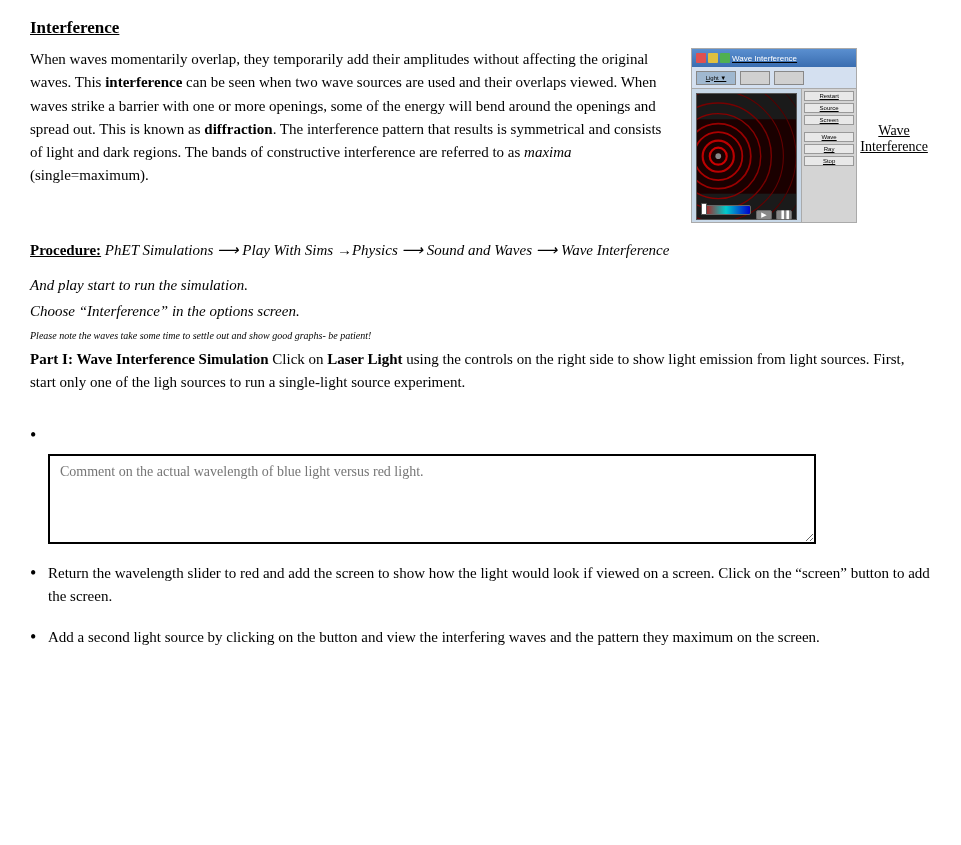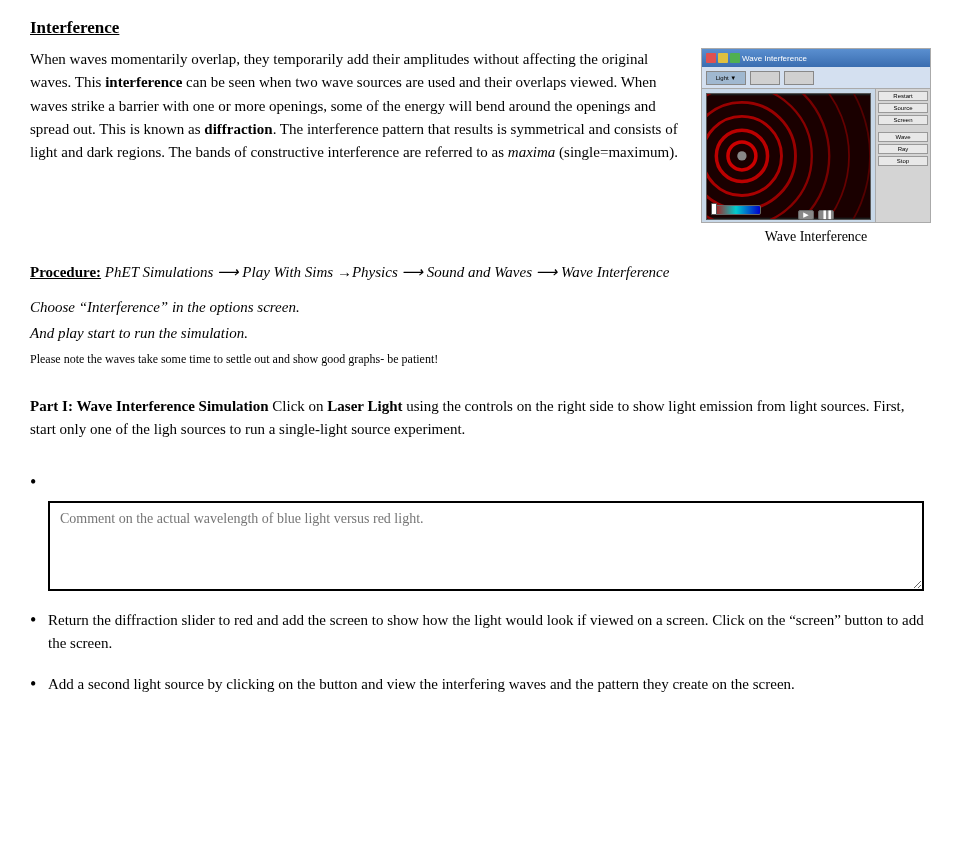--- a/index.html
+++ b/index.html
@@ -25,24 +25,25 @@
     }
     .intro-text {
       flex: 1;
       font-size: 15px;
       line-height: 1.55;
     }
     .intro-text b { font-weight: bold; }
     .intro-text i { font-style: italic; }
     .screenshot-container {
       display: flex;
-      flex-direction: column;
+      flex-direction: row;
       align-items: center;
       min-width: 220px;
       max-width: 240px;
+      text-decoration: underline;
     }
     .screenshot-img {
       width: 230px;
       height: 175px;
       border: 1px solid #aaa;
       background: #c8d8e8;
       position: relative;
       overflow: hidden;
     }
     .sim-titlebar {
@@ -122,22 +123,23 @@
     .procedure-line span.proc-italic {
       font-style: italic;
     }
     .play-instructions {
       font-style: italic;
       font-size: 15px;
       line-height: 1.7;
       margin-bottom: 6px;
     }
     .note-line {
-      font-size: 12px;
-      margin-bottom: 28px;
+      font-style: italic;
+      font-size: 10px;
+      margin-bottom: 7px;
     }
     .part-section {
       margin-bottom: 16px;
     }
     .part-title {
       font-size: 15px;
       line-height: 1.55;
       margin-bottom: 29px;
     }
     .part-title b { font-weight: bold; }
@@ -158,21 +160,21 @@
       min-width: 10px;
       font-size: 18px;
       line-height: 1;
     }
     .text-box-container {
       margin-left: 18px;
       margin-bottom: 14px;
     }
     .text-box {
       border: 2px solid #000;
-      width: 876px;
+      width: 768px;
       min-height: 90px;
       padding: 8px 10px;
       font-family: "Times New Roman", Times, serif;
       font-size: 14px;
       resize: vertical;
     }
   </style>
 </head>
 <body>
 
@@ -237,22 +239,22 @@
     <div class="screenshot-caption">Wave Interference</div>
   </div>
 </div>
 
 <div class="procedure-line">
   <span class="proc-label">Procedure:</span>
   <span class="proc-italic"> <span>PhET Simulations ⟶ Play With Sims →Physics ⟶ Sound and Waves ⟶ Wave Interference</span></span>
 </div>
 
 <div class="play-instructions">
+  <div>And play start to run the simulation.</div>
   <div>Choose “Interference” in the options screen.</div>
-  <div>And play start to run the simulation.</div>
 </div>
 
 <div class="note-line">Please note the waves take some time to settle out and show good graphs- be patient!</div>
 
 <div class="part-section">
   <div class="part-title">
     <b>Part I: Wave Interference Simulation</b><span> Click on </span><b>Laser Light</b><span> using the controls on the right side to show light emission from light sources. First, start only one of the ligh sources to run a single-light source experiment.</span>
   </div>
 
   <ul class="bullet-list">
@@ -261,26 +263,26 @@
     </li>
   </ul>
 
   <div class="text-box-container">
     <textarea class="text-box" placeholder="Comment on the actual wavelength of blue light versus red light." style=""></textarea>
   </div>
 
   <ul class="bullet-list">
     <li>
       <span class="bullet-dot">•</span>
-      <span>Return the diffraction slider to red and add the screen to show how the light would look if viewed on a screen. Click on the “screen” button to add the screen.</span>
+      <span>Return the wavelength slider to red and add the screen to show how the light would look if viewed on a screen. Click on the “screen” button to add the screen.</span>
     </li>
   </ul>
 
   <div style="height:8px;"></div>
 
   <ul class="bullet-list">
     <li>
       <span class="bullet-dot">•</span>
-      <span>Add a second light source by clicking on the button and view the interfering waves and the pattern they create on the screen.</span>
+      <span>Add a second light source by clicking on the button and view the interfering waves and the pattern they maximum on the screen.</span>
     </li>
   </ul>
 
 </div>
 
 </body></html>

